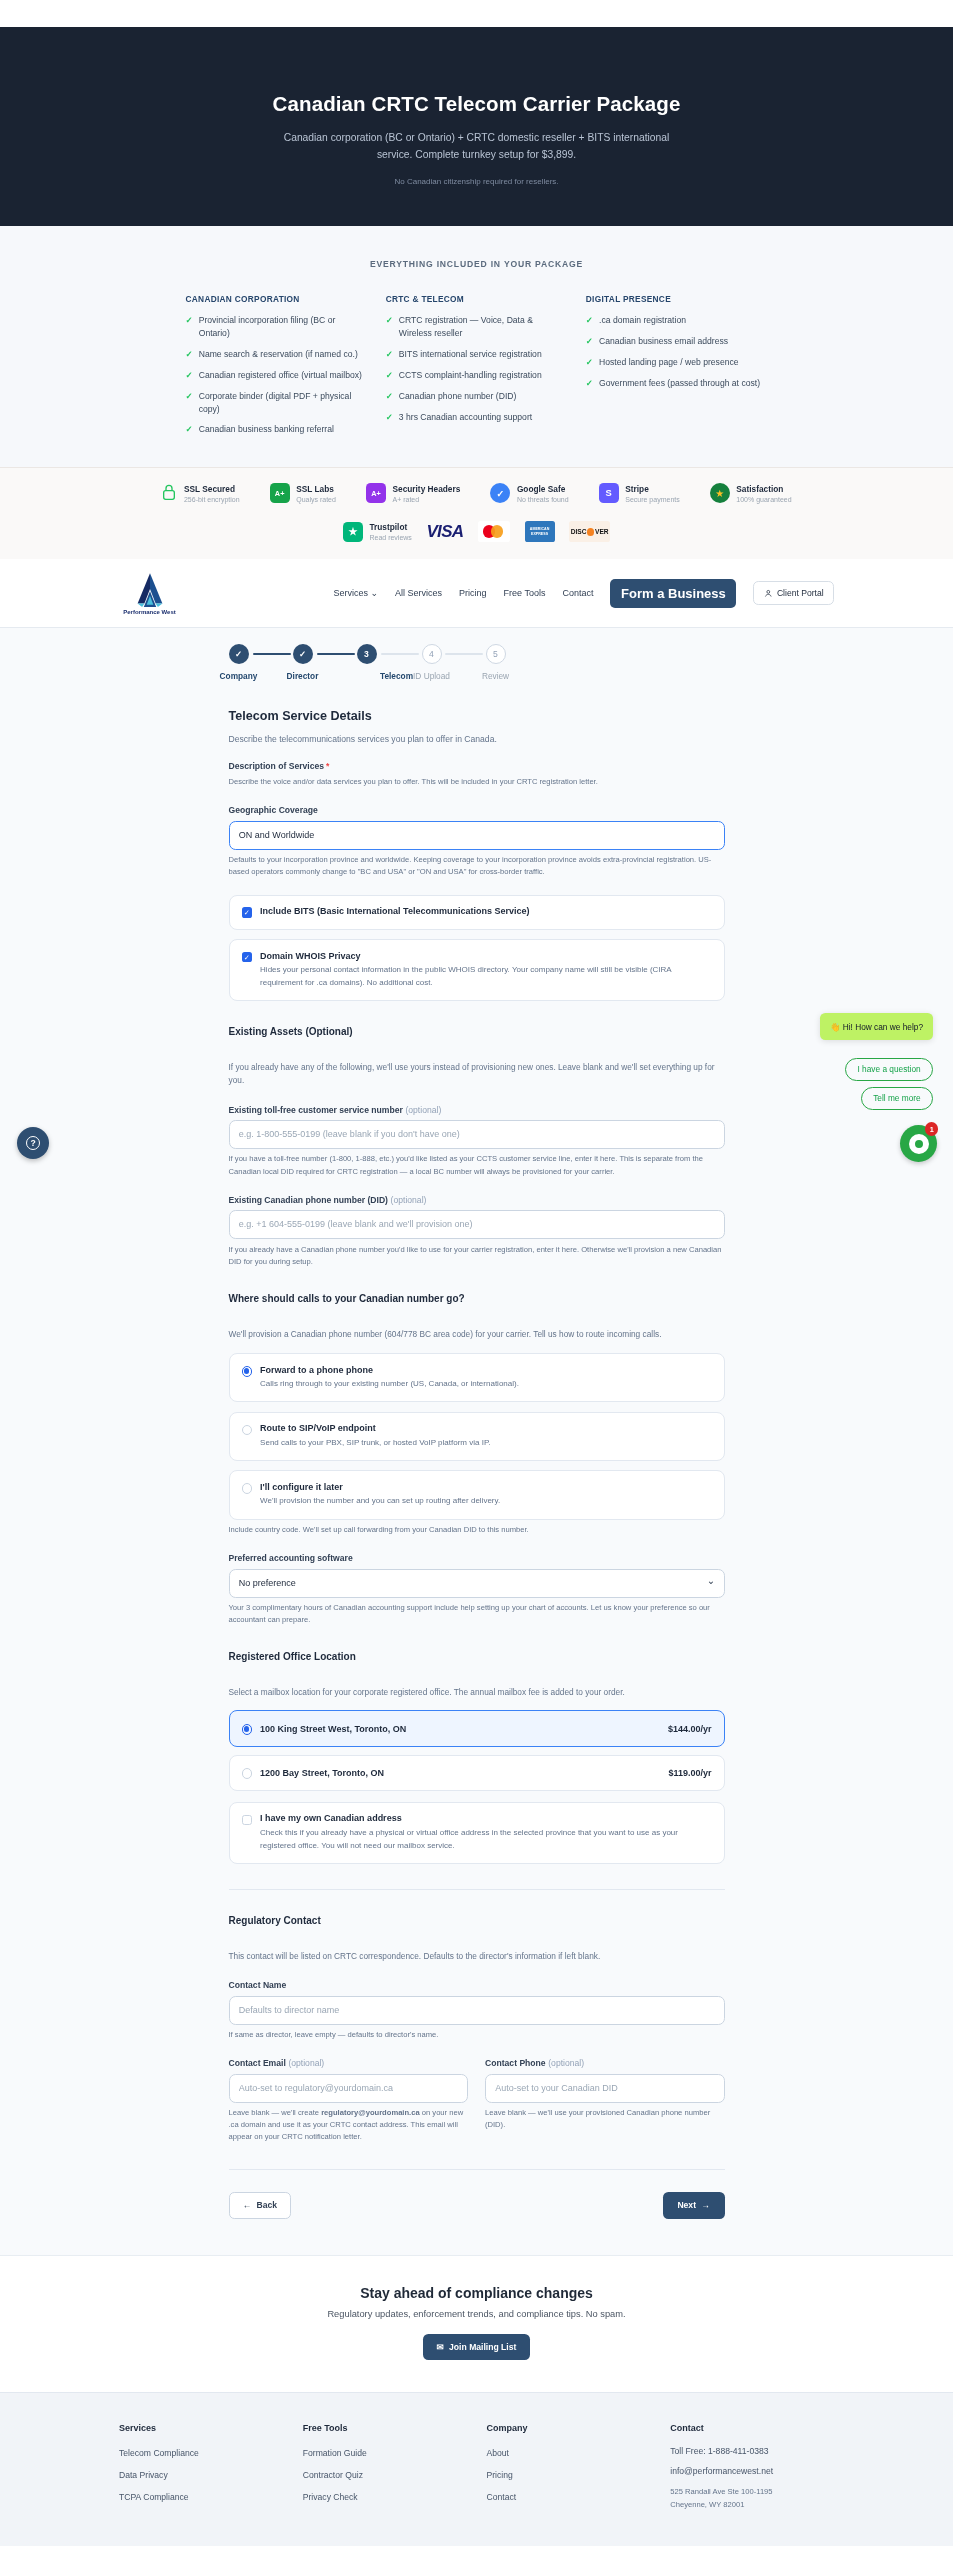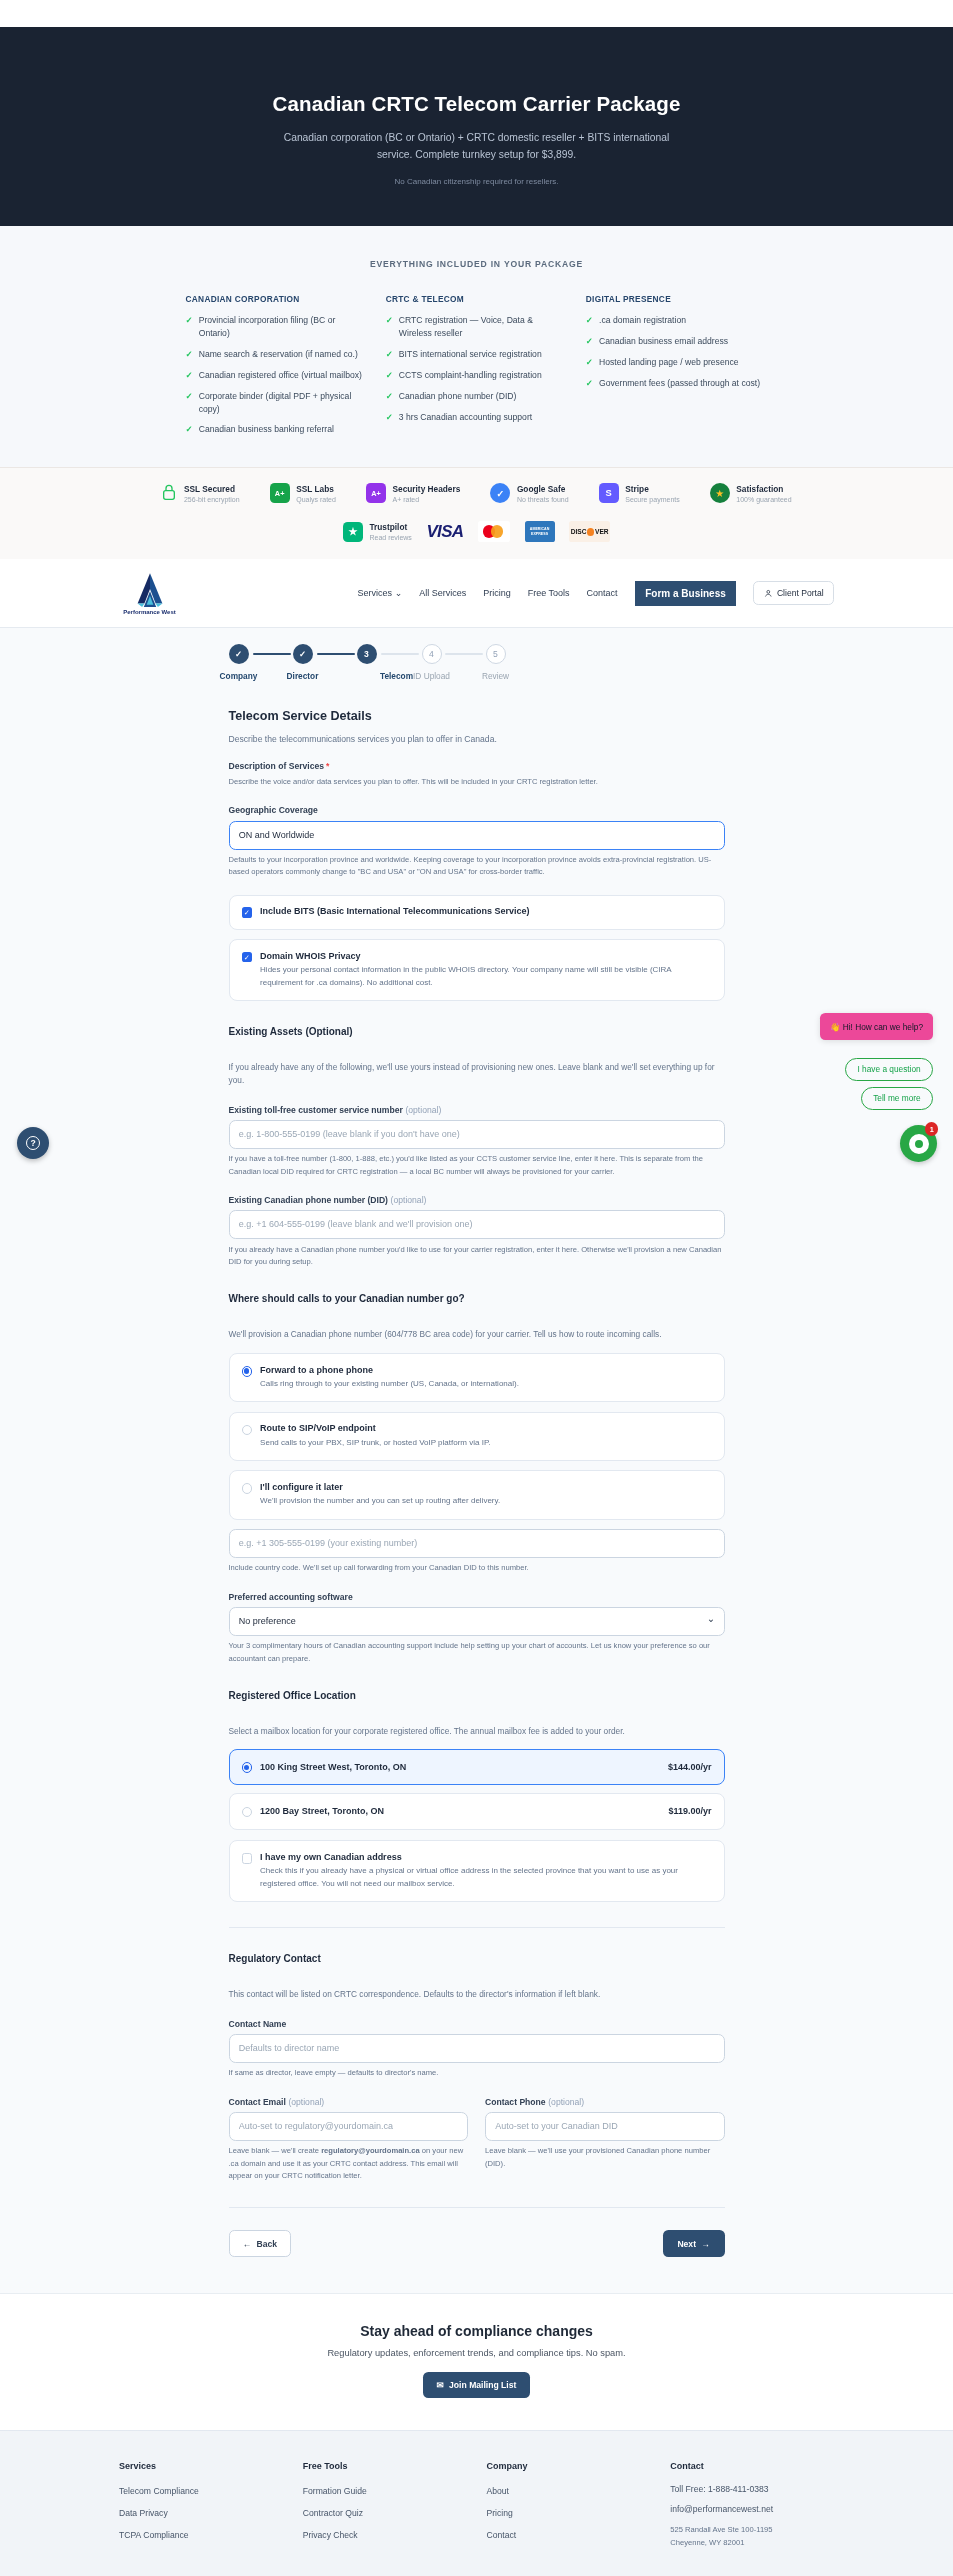--- a/index.html
+++ b/index.html
@@ -45,21 +45,21 @@
   .amex { width: 30px; background: #2e77bc; color: #fff; font-size: 3.6px; font-weight: bold; text-align: center; line-height: 1.3; padding: 1.3px; }
   .disc { width: 41px; background: #faf0e6; font-weight: bold; font-size: 6.6px; color: #111; gap: 0.7px; }
   .disc .dot { width: 7.3px; height: 7.3px; border-radius: 50%; background: #f58220; display: inline-block; }
   
   .nav { background: #fff; border-bottom: 0.7px solid #e5eaf0; height: 69px; display: flex; align-items: center; }
   .nav-inner { width: 715px; margin: 0 auto; display: flex; align-items: center; justify-content: space-between; }
   .brand { display: flex; flex-direction: column; align-items: center; width: 61px; }
   .brand-txt { font-size: 6px; font-weight: bold; color: #1b2f6e; margin-top: 1.3px; white-space: nowrap; }
   .nav-right { display: flex; align-items: center; gap: 17px; }
   .nav-link { font-size: 9px; color: #334155; text-decoration: none; display: flex; align-items: center; gap: 2.6px; }
-  .nav-cta { background: #2e4e71; color: #fff; font-size: 10px; font-weight: bold; border: none; border-radius: 0; padding: 6.6px 10.6px; cursor: pointer; }
+  .nav-cta { background: #2e4e71; color: #fff; font-size: 13px; font-weight: bold; border: none; border-radius: 5px; padding: 6.6px 10.6px; cursor: pointer; }
   .nav-portal { background: #fff; border: 0.7px solid #d7dee6; border-radius: 5.3px; padding: 6px 9.3px; font-size: 8.6px; color: #1e293b; display: flex; align-items: center; gap: 4.6px; cursor: pointer; }
   
   .main { background: #f8fafc; padding: 12px 0 36px; }
   .container { width: 496px; margin: 0 auto; }
   .stepper { position: relative; height: 42px; margin-top: 4px; }
   .s-circle { position: absolute; top: 0; width: 20px; height: 20px; border-radius: 50%; display: flex; align-items: center; justify-content: center; font-size: 8.6px; cursor: pointer; }
   .s-done, .s-active { background: #2e4e71; color: #fff; font-weight: bold; }
   .s-todo { background: #fff; border: 1.3px solid #cfd8e3; color: #94a3b8; }
   .s-line { position: absolute; top: 8.6px; height: 2px; border-radius: 1.3px; }
   .s-line.dark { background: #2e4e71; }
@@ -115,21 +115,21 @@
   .f-grid { width: 715px; margin: 0 auto; display: grid; grid-template-columns: 1fr 1fr 1fr 1fr; gap: 20px; }
   .f-col h4 { font-size: 9px; font-weight: bold; color: #1e293b; margin-bottom: 13.2px; }
   .f-col ul { list-style: none; }
   .f-col li { margin-bottom: 10px; }
   .f-col a { font-size: 8.6px; color: #475569; text-decoration: none; }
   .f-line { font-size: 8.6px; color: #475569; margin-bottom: 10px; }
   .f-addr { font-size: 7.6px; color: #64748b; line-height: 1.7; margin-bottom: 10px; }
   
   .help-fab { position: absolute; left: 17px; top: 1127px; width: 32px; height: 32px; border-radius: 50%; background: #2e4e71; border: none; display: flex; align-items: center; justify-content: center; cursor: pointer; box-shadow: 0 2px 5.3px rgba(0,0,0,.25); }
   .help-q { width: 14.6px; height: 14.6px; border-radius: 50%; border: 1.3px solid #fff; color: #fff; font-size: 8.6px; font-weight: bold; display: flex; align-items: center; justify-content: center; }
-  .chat-bubble { position: absolute; right: 20px; top: 1013px; background: #ec4899; border-radius: 5.3px; box-shadow: 0 1.3px 6.6px rgba(0,0,0,.12); padding: 8.6px 10px; font-size: 8.3px; color: #111827; white-space: nowrap; }
+  .chat-bubble { position: absolute; right: 20px; top: 1013px; background: #bef264; border-radius: 5.3px; box-shadow: 0 1.3px 6.6px rgba(0,0,0,.12); padding: 8.6px 10px; font-size: 8.3px; color: #111827; white-space: nowrap; }
   .chat-q { position: absolute; right: 20px; border: 1px solid #28a745; color: #16a34a; background: transparent; border-radius: 12px; padding: 5.3px 11.3px; font-size: 8.3px; cursor: pointer; }
   .chat-q.b1 { top: 1058px; }
   .chat-q.b2 { top: 1087px; }
   .chat-fab { position: absolute; right: 16px; top: 1125px; width: 37px; height: 37px; border-radius: 50%; background: #28a745; border: none; cursor: pointer; display: flex; align-items: center; justify-content: center; box-shadow: 0 2px 5.3px rgba(0,0,0,.2); }
   .chat-donut { width: 20px; height: 20px; border-radius: 50%; border: 6px solid #fff; }
   .chat-badge { position: absolute; top: -2.6px; right: -1.3px; width: 13.2px; height: 13.2px; border-radius: 50%; background: #dc2626; color: #fff; font-size: 7.3px; font-weight: bold; display: flex; align-items: center; justify-content: center; }
 </style>
 </head>
 <body>
 
@@ -411,21 +411,20 @@
         </span>
     </div>
     <div class="card">
       <span class="rb off"></span>
       <span>
           <div class="ct">I'll configure it later</div>
           <div class="cd">We'll provision the number and you can set up routing after delivery.</div>
         </span>
     </div>
 
-    <input class="fi gap14" style="margin-top: 9.3px;" placeholder="e.g. +1 305-555-0199 (your existing number)">
     <p class="help">Include country code. We'll set up call forwarding from your Canadian DID to this number.</p>
 
     
     <label class="lbl">Preferred accounting software</label>
     <div class="sel-wrap">
       <select class="fi">
         <option>No preference</option>
       </select>
       <span class="sel-chev">⌄</span>
     </div>

